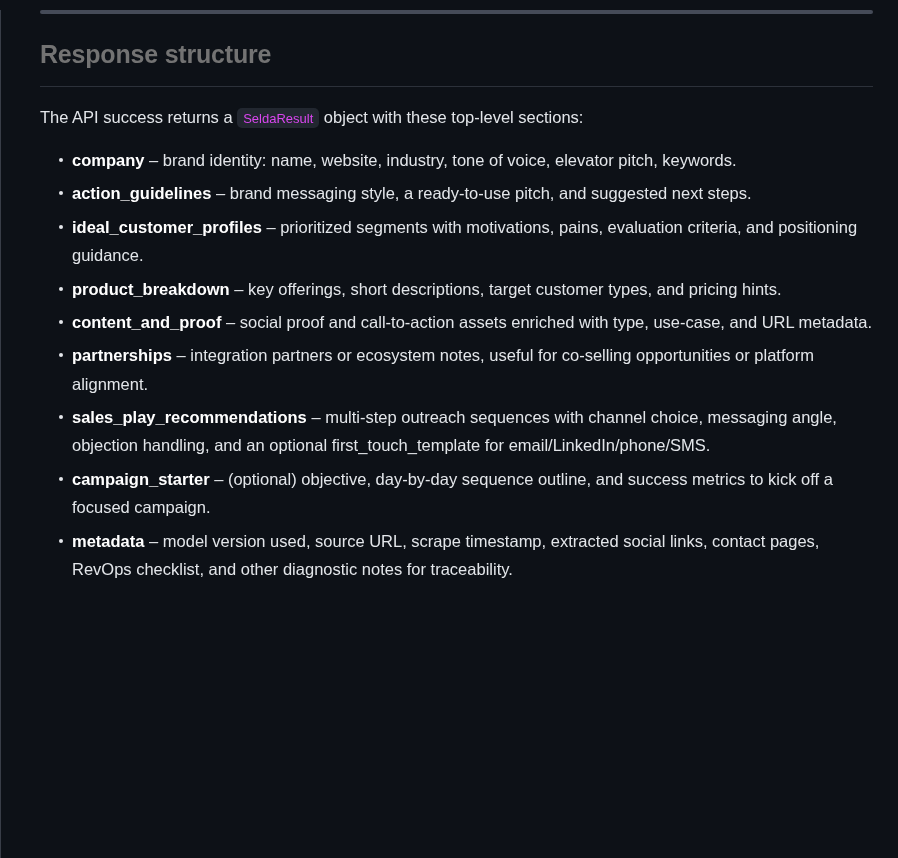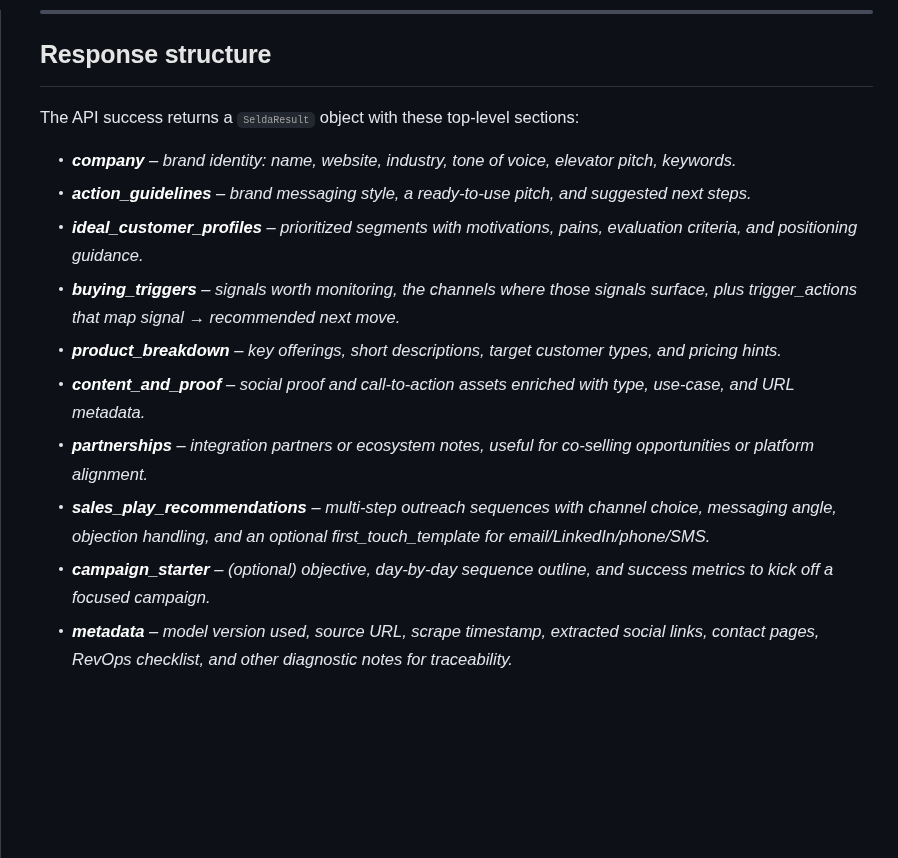--- a/index.html
+++ b/index.html
@@ -34,62 +34,61 @@
     border-radius: 2px;
     margin-top: 10px;
     margin-right: 0;
     width: 833px;
   }
 
   .section-title {
     font-size: 25px;
     font-weight: bold;
     letter-spacing: -0.2px;
-    color: #e5e5e5;
+    color: #737373;
     margin: 26px 0 0 0;
     line-height: 1.15;
   }
 
   .title-rule {
     width: 833px;
     height: 1px;
     background: #2c313a;
     margin-top: 17px;
   }
 
   .intro {
     font-size: 16.5px;
     line-height: 1.5;
     color: #e3e6ea;
     margin-top: 18px;
   }
 
   code.chip {
-    font-family: Liberation Mono, monospace;
-    font-size: 10px;
+    font-family: Liberation Sans, sans-serif;
+    font-size: 13px;
     background: #222730;
-    color: #a3a3a3;
+    color: #d946ef;
     border-radius: 5px;
     padding: 2.5px 6px;
     white-space: nowrap;
   }
 
   ul.sections {
     list-style: none;
     margin: 14px 0 0 0;
     padding: 0;
   }
   ul.sections > li {
     position: relative;
     padding-left: 32px;
     font-size: 16.5px;
     line-height: 1.72;
     color: #e3e6ea;
     margin-bottom: 5px;
-    font-style: italic;
   }
   ul.sections > li::before {
     content: "";
     position: absolute;
     left: 19px;
     top: 12px;
     width: 4px;
     height: 4px;
     border-radius: 50%;
     background: #e3e6ea;
@@ -111,21 +110,20 @@
   <div class="title-rule"></div>
 
   <p class="intro">
     <span>The API success returns a </span><code class="chip">SeldaResult</code><span> object with these top-level sections:</span>
   </p>
 
   <ul class="sections" id="sections-list">
       <li><span class="key">company</span> <span>– brand identity: name, website, industry, tone of voice, elevator pitch, keywords.</span></li>
       <li><span class="key">action_guidelines</span> <span>– brand messaging style, a ready-to-use pitch, and suggested next steps.</span></li>
       <li><span class="key">ideal_customer_profiles</span> <span>– prioritized segments with motivations, pains, evaluation criteria, and positioning guidance.</span></li>
-      <li><span class="key">buying_triggers</span> <span>– signals worth monitoring, the channels where those signals surface, plus trigger_actions that map signal → recommended next move.</span></li>
       <li><span class="key">product_breakdown</span> <span>– key offerings, short descriptions, target customer types, and pricing hints.</span></li>
       <li><span class="key">content_and_proof</span> <span>– social proof and call-to-action assets enriched with type, use-case, and URL metadata.</span></li>
       <li><span class="key">partnerships</span> <span>– integration partners or ecosystem notes, useful for co-selling opportunities or platform alignment.</span></li>
       <li><span class="key">sales_play_recommendations</span> <span>– multi-step outreach sequences with channel choice, messaging angle, objection handling, and an optional first_touch_template for email/LinkedIn/phone/SMS.</span></li>
       <li><span class="key">campaign_starter</span> <span>– (optional) objective, day-by-day sequence outline, and success metrics to kick off a focused campaign.</span></li>
       <li><span class="key">metadata</span> <span>– model version used, source URL, scrape timestamp, extracted social links, contact pages, RevOps checklist, and other diagnostic notes for traceability.</span></li>
     </ul>
 
 </div>
 

